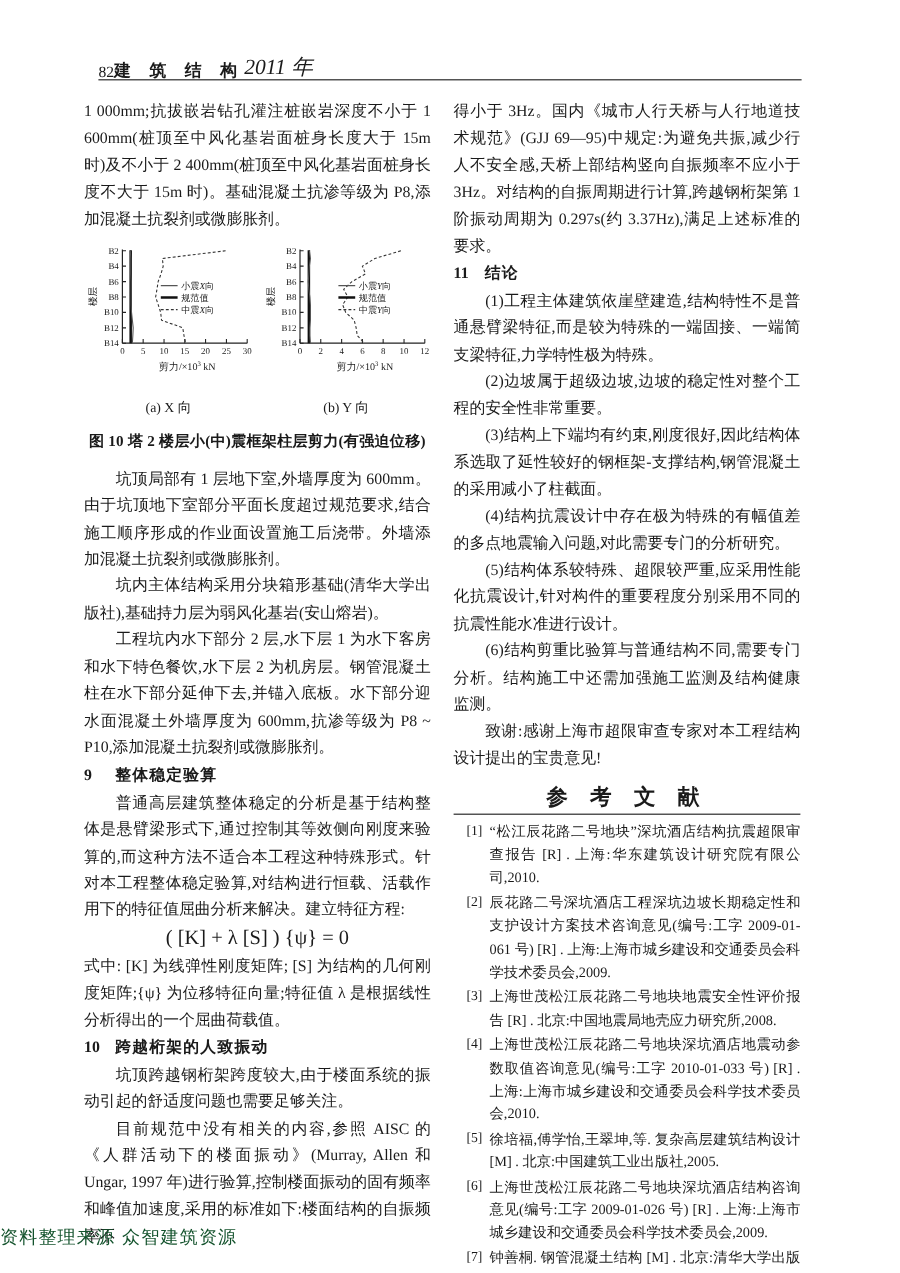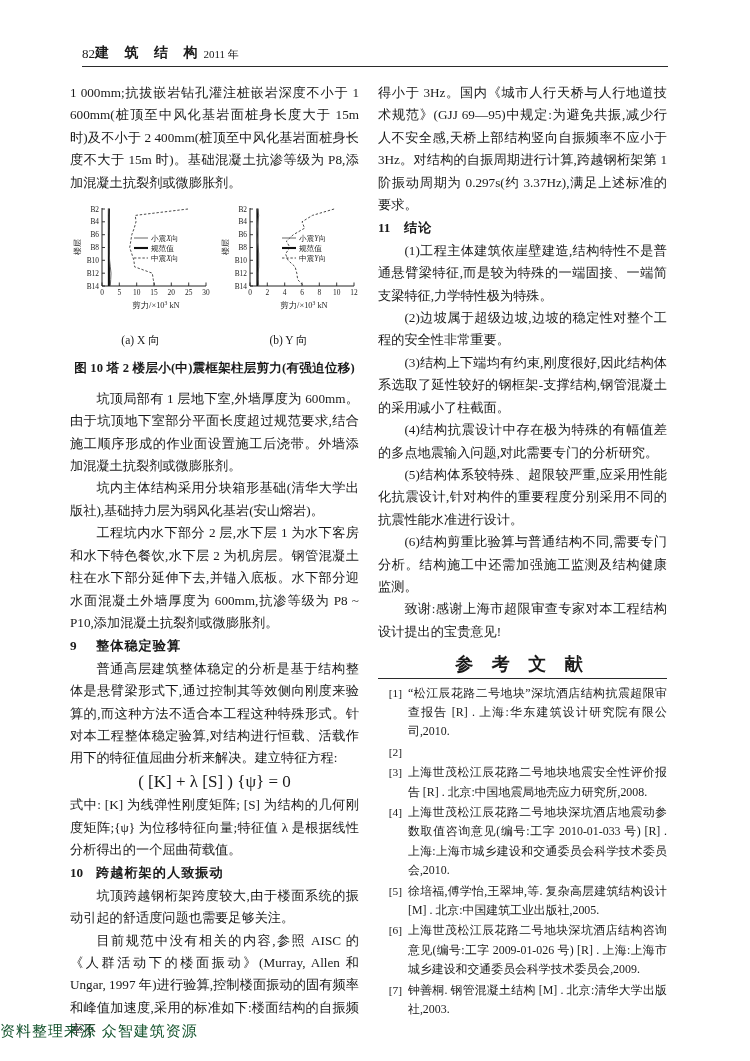--- a/index.html
+++ b/index.html
@@ -14,21 +14,21 @@
   .page { position:absolute; left:0; top:0; width:750px; height:1061px; }
 
   
   .runhead {
     position:absolute; left:82px; top:44px; width:586px;
     display:flex; align-items:flex-end; justify-content:flex-start;
     font-size:13px; letter-spacing:0;
   }
   .runhead .pageno { font-family:"Liberation Serif",serif; font-size:13px; }
   .runhead .journal { font-size:14px; letter-spacing:6px; font-weight:bold; }
-  .runhead .year { font-size:11px; }
+  .runhead .year { font-size:18px;font-style:italic; }
   .rule {
     position:absolute; left:82px; top:66px; width:586px; height:0;
     border-top:1.6px solid #2b2b2b;
   }
 
   
   .col {
     position:absolute; top:82px; width:289px;
     font-size:13.2px; line-height:22.4px;
     text-align:justify; text-justify:inter-ideograph;
@@ -287,20 +287,21 @@
 
     <p class="refhead">参 考 文 献</p>
     <div class="refrule"></div>
 
     <div class="ref">
       <span class="rn">[1]</span>
       <span class="rb">“松江辰花路二号地块”深坑酒店结构抗震超限审查报告 [R] . 上海:华东建筑设计研究院有限公司,2010.</span>
     </div>
     <div class="ref">
       <span class="rn">[2]</span>
+      <span class="rb">辰花路二号深坑酒店工程深坑边坡长期稳定性和支护设计方案技术咨询意见(编号:工字 2009-01-061 号) [R] . 上海:上海市城乡建设和交通委员会科学技术委员会,2009.</span>
     </div>
     <div class="ref">
       <span class="rn">[3]</span>
       <span class="rb">上海世茂松江辰花路二号地块地震安全性评价报告 [R] . 北京:中国地震局地壳应力研究所,2008.</span>
     </div>
     <div class="ref">
       <span class="rn">[4]</span>
       <span class="rb">上海世茂松江辰花路二号地块深坑酒店地震动参数取值咨询意见(编号:工字 2010-01-033 号) [R] . 上海:上海市城乡建设和交通委员会科学技术委员会,2010.</span>
     </div>
     <div class="ref">

